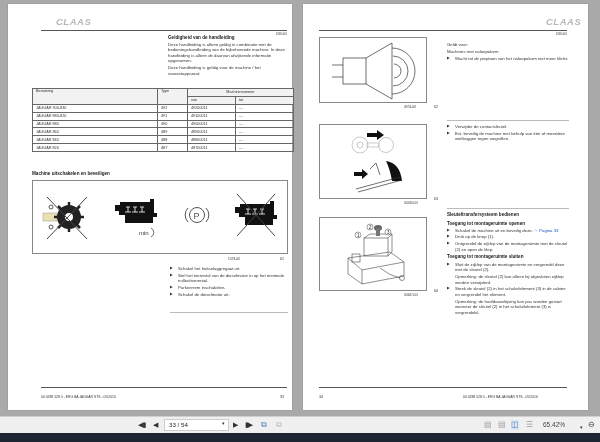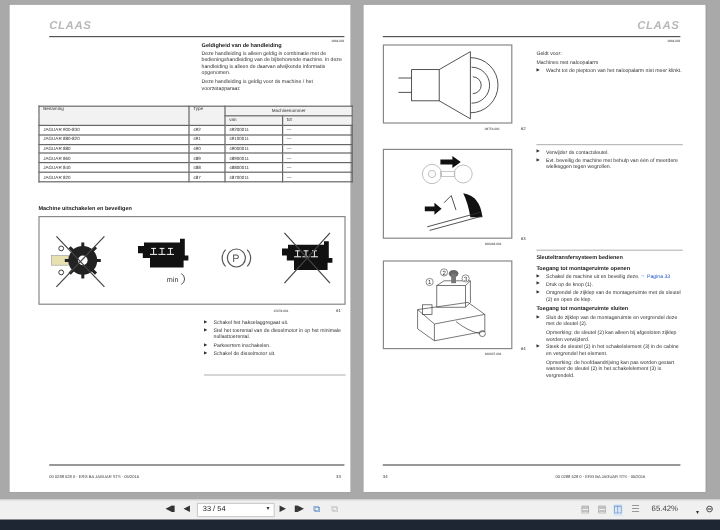--- a/index.html
+++ b/index.html
@@ -2,21 +2,21 @@
 <html><head>
 <meta charset="utf-8">
 <style>
   * { box-sizing: border-box; margin: 0; padding: 0; }
   html, body { width: 600px; height: 442px; overflow: hidden; }
   body { background: #a3a3a3; font-family: "Liberation Sans", sans-serif; position: relative; color: #222; }
   .viewer { position: absolute; left: 0; top: 0; width: 600px; height: 416px; background: #a9a9a9; }
   .page { position: absolute; top: 4px; background: #fff; height: 406px; box-shadow: 0 0 1px #777; }
   .page.left { left: 8px; width: 284px; }
   .page.right { left: 303px; width: 285px; }
-  .logo { position: absolute; top: 12px; font-family: "Liberation Sans", sans-serif; font-weight: bold; font-style: italic; color: #b8b8b8; font-size: 9.5px; letter-spacing: 0.5px; }
+  .logo { position: absolute; top: 12px; font-family: "Liberation Sans", sans-serif; font-weight: bold; font-style: italic; color: #b8b8b8; font-size: 9.5px; letter-spacing: 0.5px; margin-left: 15px; }
   .hline { position: absolute; height: 1px; background: #555; }
   .code { position: absolute; font-size: 2.6px; color: #333; }
   .tiny { font-size: 4.3px; line-height: 5.6px; color: #333; }
   .heading { font-size: 4.6px; font-weight: bold; color: #222; }
   .abs { position: absolute; }
   table.mtab { position: absolute; left: 24px; top: 84px; width: 262px; border-collapse: collapse; font-size: 3.8px; color: #333; }
   table.mtab td, table.mtab th { border: 0.6px solid #666; padding: 0 3px; height: 7.9px; text-align: left; font-weight: normal; }
   table.mtab th { background: #f2f2f2; }
   table.mtab th.center { text-align: center; }
   .figbox { position: absolute; border: 0.8px solid #888; background: #fff; }

